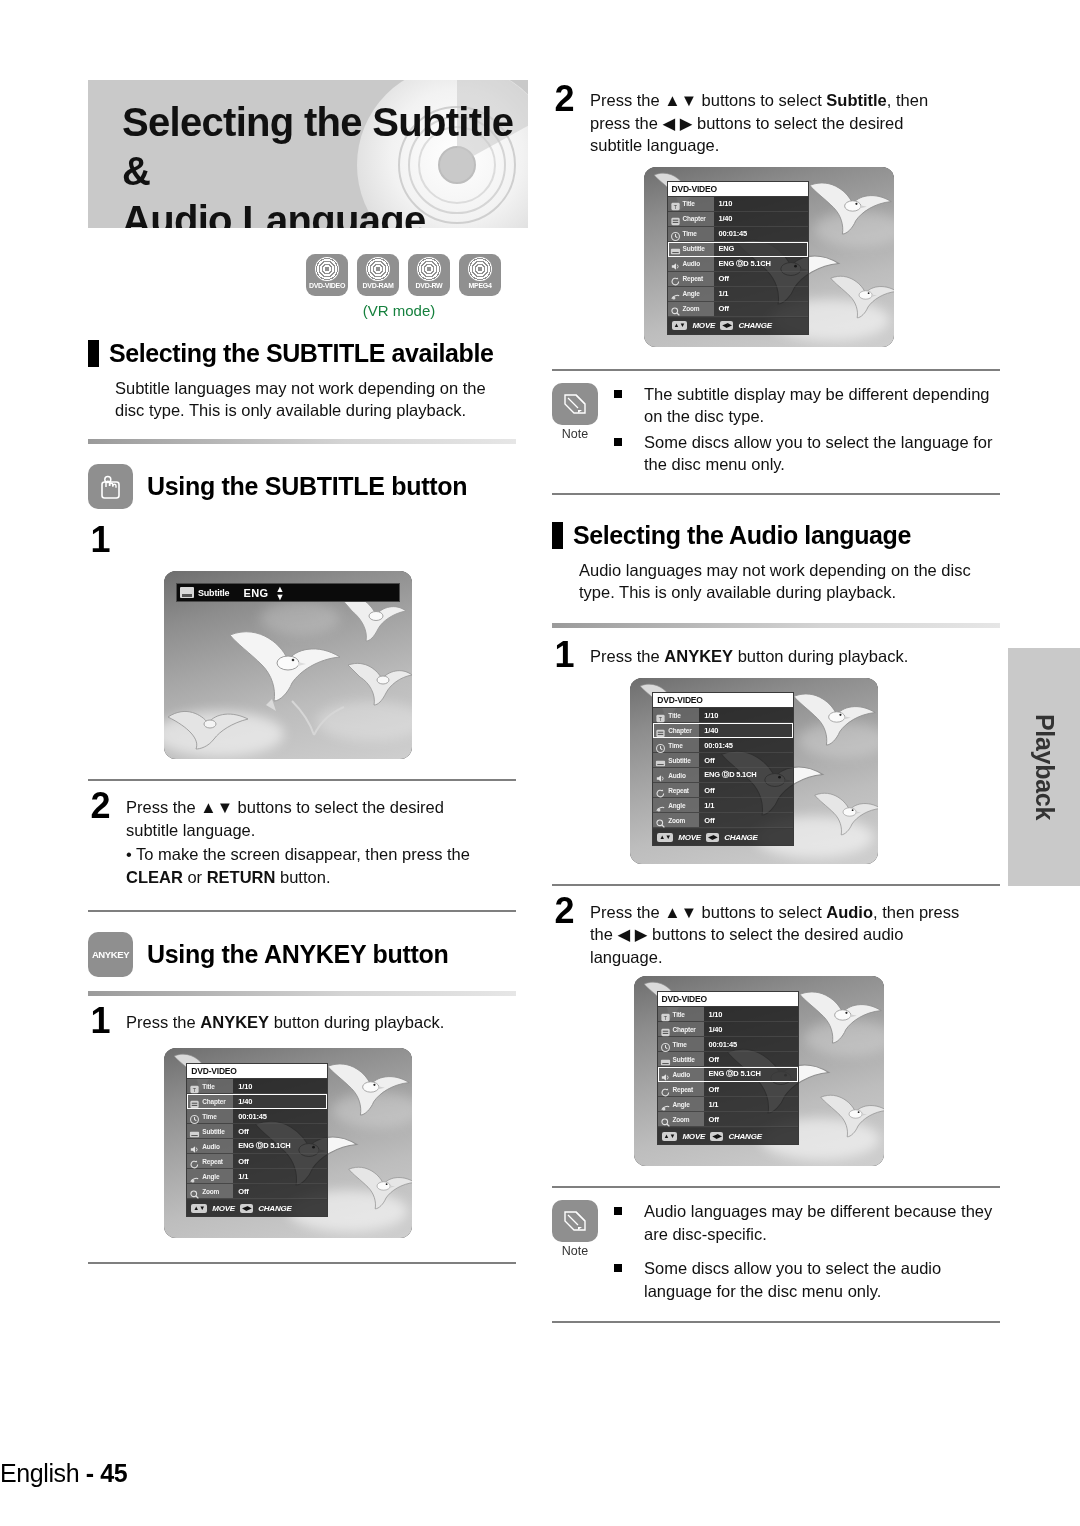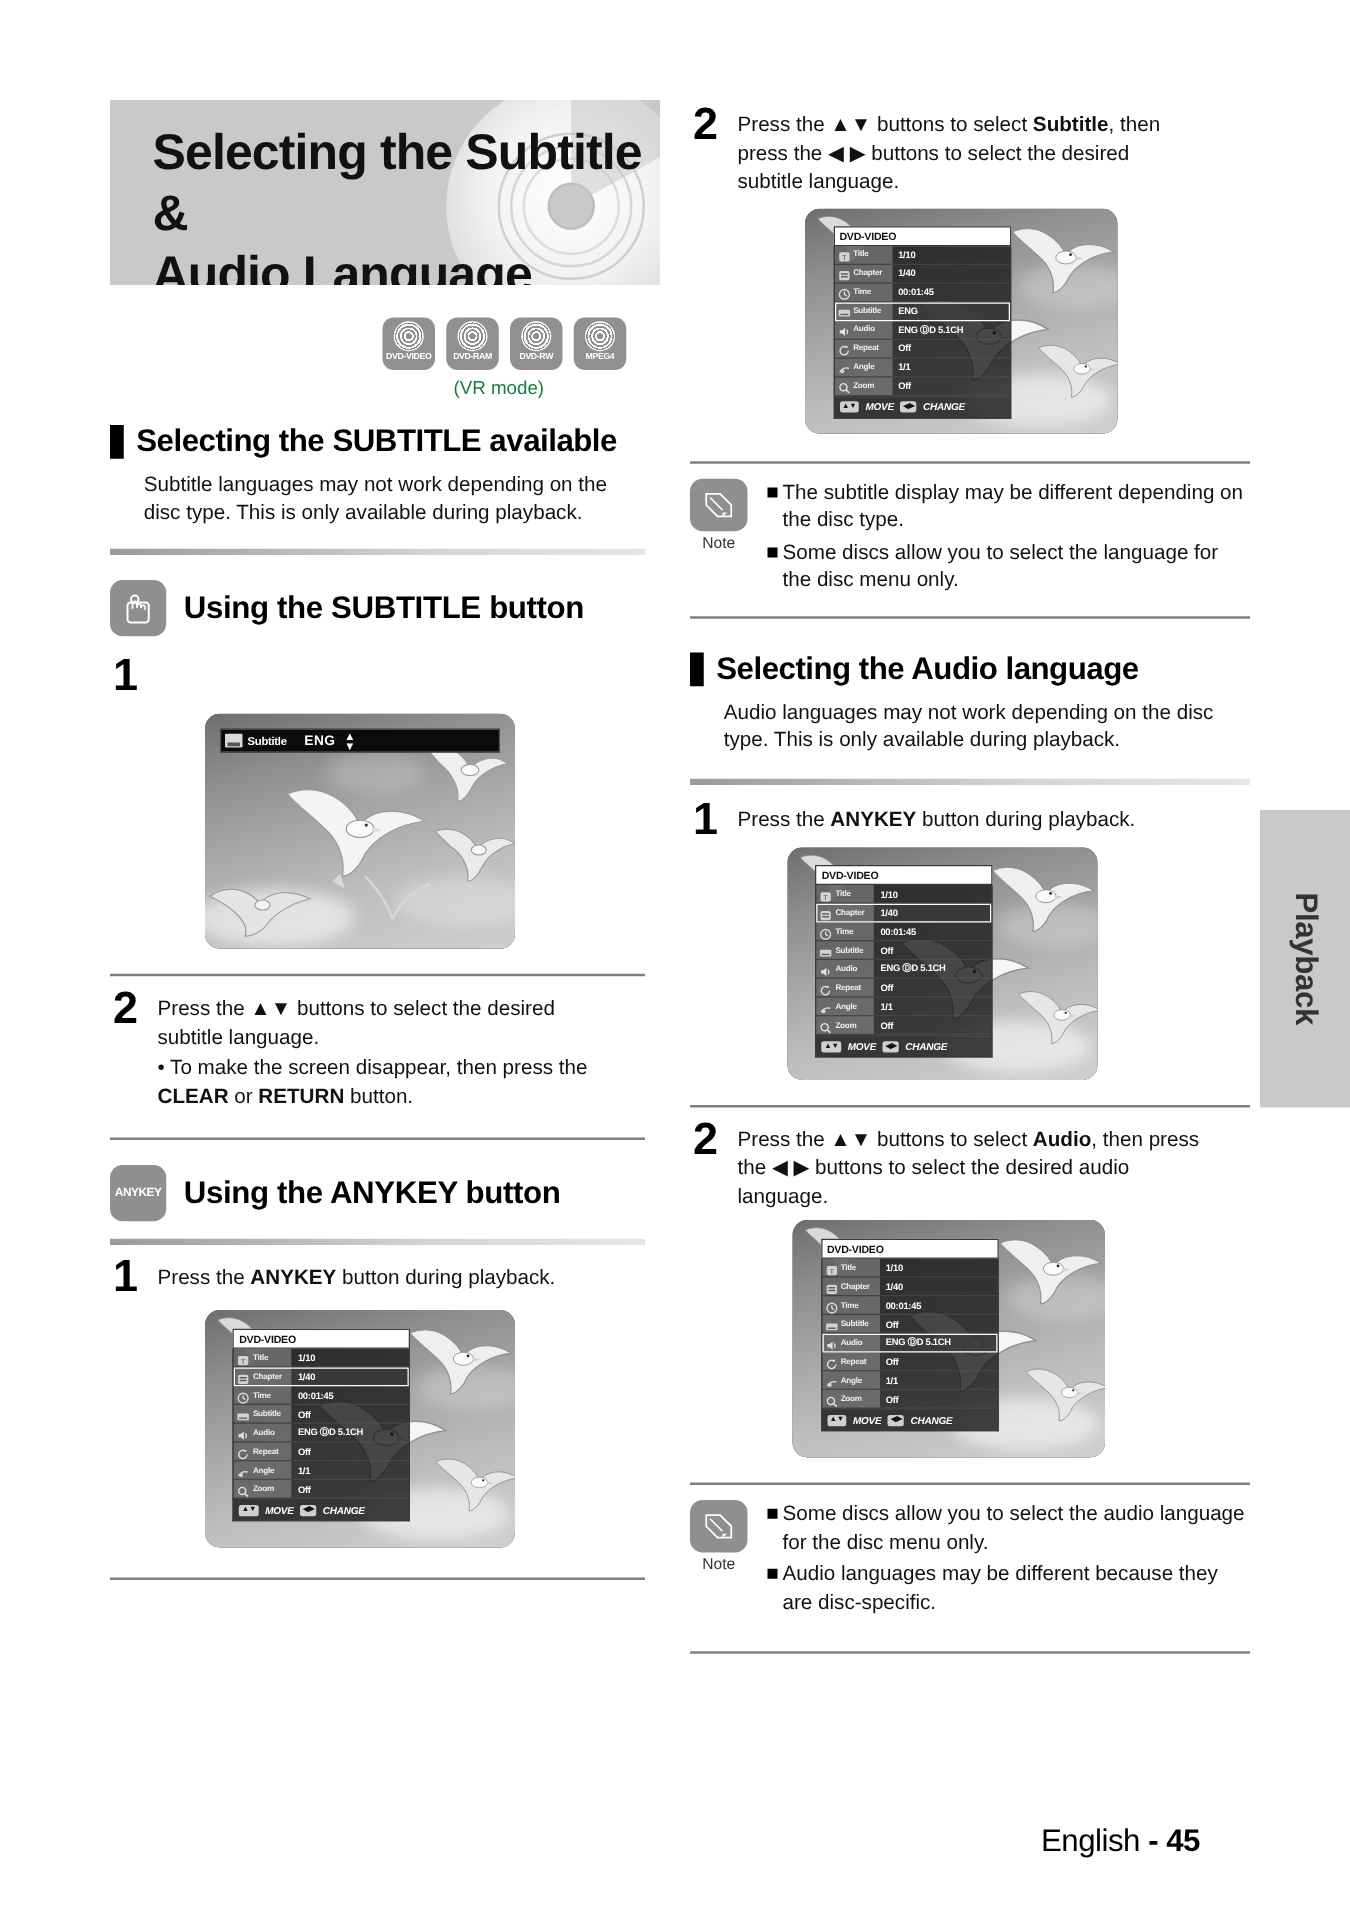--- a/index.html
+++ b/index.html
@@ -57,21 +57,21 @@
   .step .txt b{font-weight:bold;}
   .bullet-line{margin-top:2px;}
 
   
   .note{display:flex;gap:16px;margin-top:12px;}
   .note-ico{width:46px;flex:0 0 auto;text-align:center;}
   .note-ico .pad{width:46px;height:42px;border-radius:10px;background:#8f8f8f;
                  display:flex;align-items:center;justify-content:center;}
   .note-ico .cap{font-size:12.5px;color:#333;margin-top:2px;display:block;}
   .note-list{flex:1 1 auto;}
-  .note-item{display:flex;gap:4px;font-size:16.5px;line-height:22.5px;color:#111;margin-bottom:3px;}
+  .note-item{display:flex;gap:22px;font-size:16.5px;line-height:22.5px;color:#111;margin-bottom:3px;}
   .note-item .sq{width:8px;height:8px;background:#000;flex:0 0 auto;margin-top:7px;}
 
   
   .shot{position:relative;border-radius:12px;overflow:hidden;background:#8b8b8b;
         box-shadow:0 0 0 1px #5a5a5a inset;}
   .shot .sky{position:absolute;inset:0;
      background:linear-gradient(165deg,#6e6e6e 0%,#8d8d8d 22%,#a6a6a6 45%,#bdbdbd 68%,#cfcfcf 100%);}
   .shot .cloud{position:absolute;border-radius:50%;background:rgba(255,255,255,0.55);filter:blur(6px);}
   .gull{position:absolute;}
   .gull svg{display:block;}
@@ -104,21 +104,21 @@
   .subbar .nm{color:#fff;font-size:9px;font-weight:bold;letter-spacing:-0.2px;}
   .subbar .vl{color:#fff;font-size:11px;font-weight:bold;margin-left:14px;letter-spacing:0.4px;}
   .subbar .updown{color:#fff;font-size:9px;margin-left:7px;line-height:8px;text-align:center;}
 
   
   .tab{position:absolute;right:0;top:648px;width:72px;height:238px;background:#c9c9c9;}
   .tab span{position:absolute;left:50%;top:50%;transform:translate(-50%,-50%) rotate(90deg);
             font-size:25px;font-weight:bold;color:#333;white-space:nowrap;letter-spacing:-0.3px;}
 
   
-  .footer{position:absolute;left:0;right:0;bottom:38px;text-align:right;padding-right:120px;}
+  .footer{position:absolute;left:0;right:0;bottom:38px;text-align:left;padding-right:120px;}
   .footer .pg{font-size:25px;font-weight:bold;letter-spacing:-0.4px;}
   .footer .pg .w{font-weight:400;}
 </style>
 </head>
 <body>
 
 <div class="col left">
 
   <div class="banner" style="margin-top:80px;padding-left:12px;">
     <svg class="disc-art" viewBox="0 0 210 210">
@@ -864,27 +864,27 @@
         <svg width="26" height="26" viewBox="0 0 26 26">
           <path d="M3 4 h11 l9 9 v9 h-11 l-9 -9 z" fill="none" stroke="#fff" stroke-width="1.4"></path>
           <path d="M6 7 l10 10" stroke="#fff" stroke-width="1.3" fill="none"></path>
           <path d="M14 4 l9 9" stroke="#fff" stroke-width="1.3" fill="none"></path>
           <path d="M16 19 l4 0 -4 3 z" fill="#fff"></path>
         </svg>
       </div>
       <span class="cap">Note</span>
     </div>
     <div class="note-list">
+      <div class="note-item" style="margin-bottom:12px;">
+        <span class="sq"></span>
+        <span>Audio languages may be different because they are disc-specific.</span>
+      </div>
       <div class="note-item">
         <span class="sq"></span>
         <span>Some discs allow you to select the audio language for the disc menu only.</span>
-      </div>
-      <div class="note-item" style="margin-bottom:12px;">
-        <span class="sq"></span>
-        <span>Audio languages may be different because they are disc-specific.</span>
       </div>
     </div>
   </div>
 
   <div class="rule-thin" style="margin-top:16px;width:448px;background:#7f7f7f;"></div>
 </div>
 
 <div class="tab">
   <span>Playback</span>
 </div>

